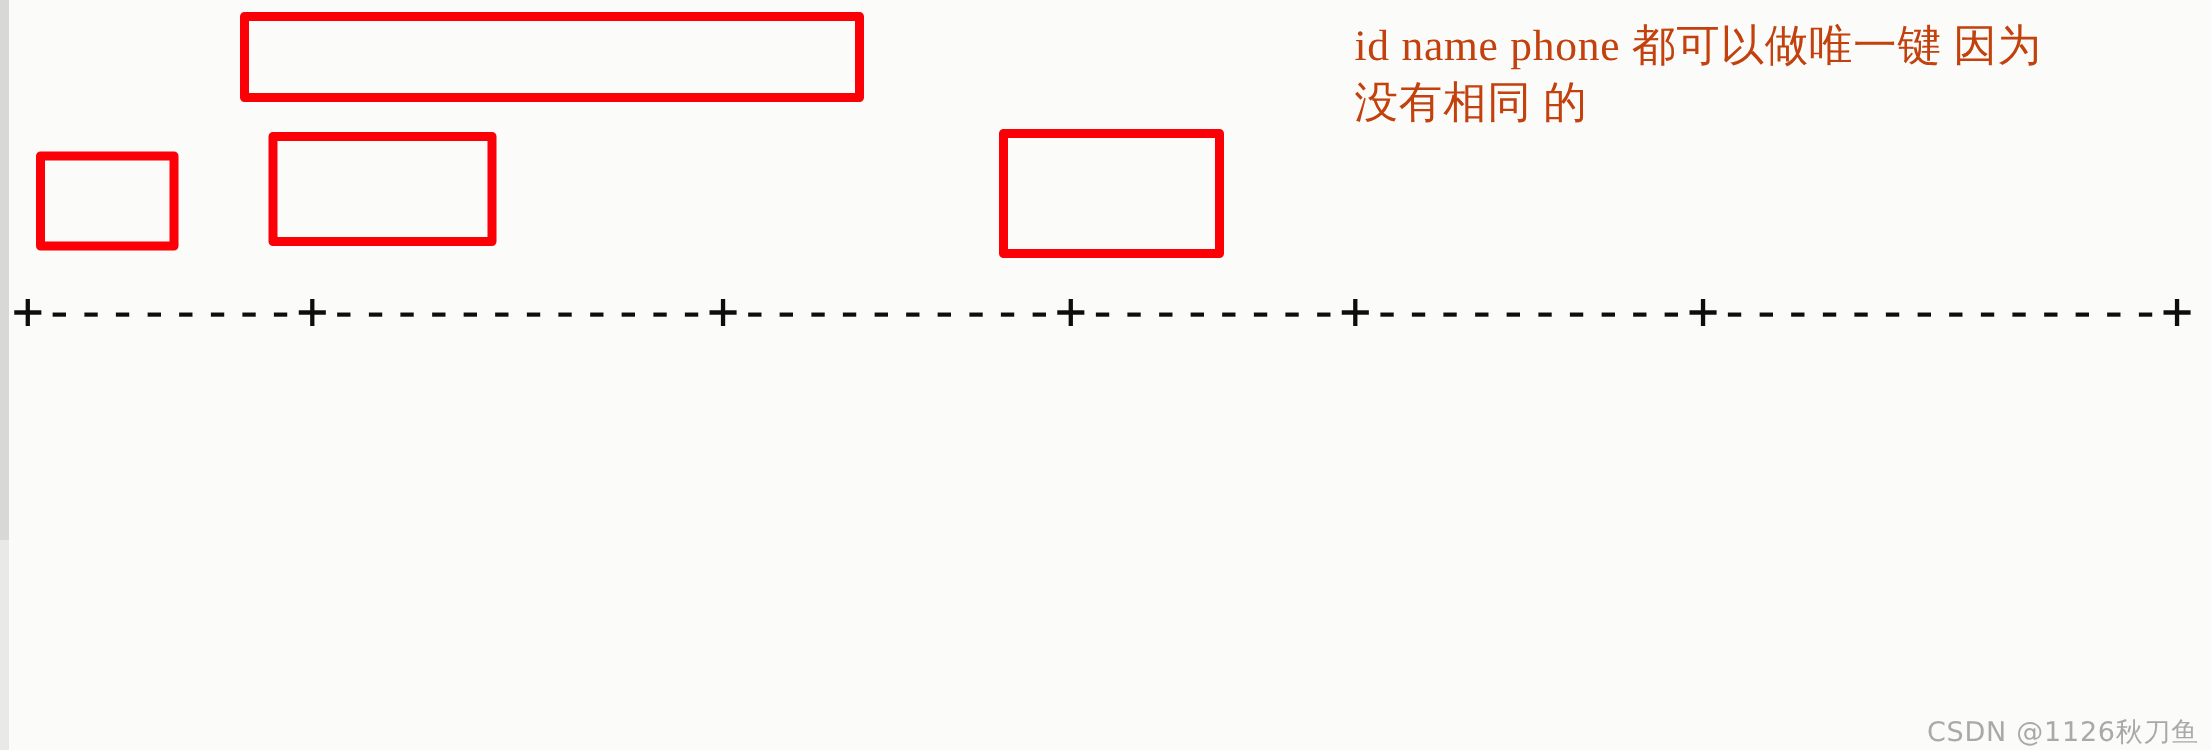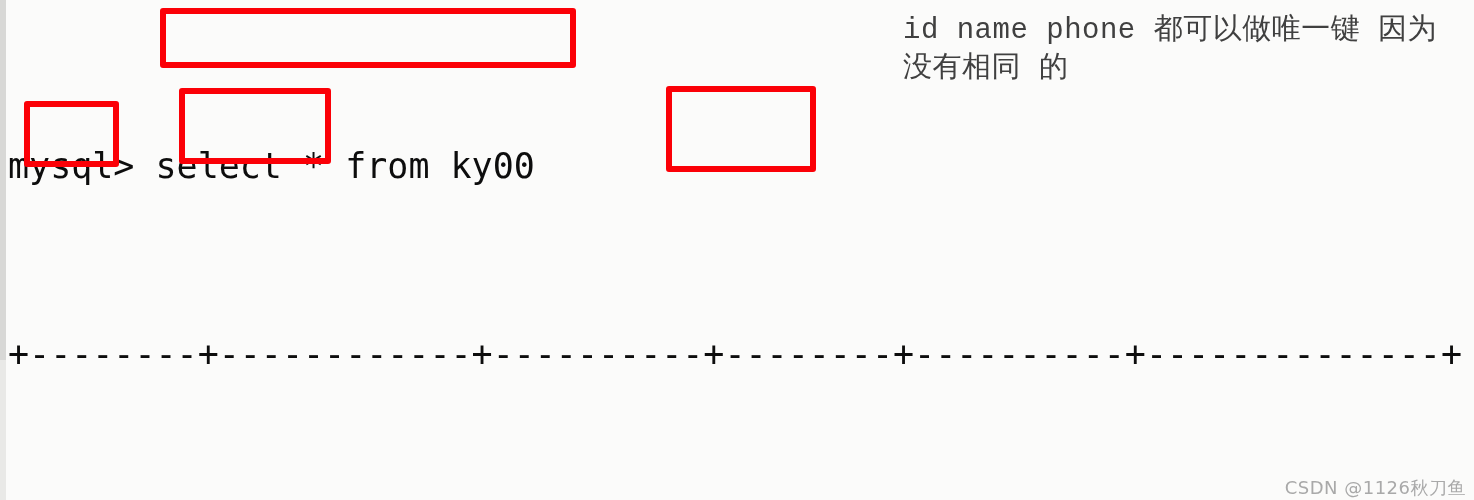--- a/index.html
+++ b/index.html
@@ -69,22 +69,22 @@
     border: 6px solid #fb0007;
     border-radius: 3px;
     box-sizing: border-box;
     background: transparent;
     pointer-events: none;
   }
 
   
   .annotation {
     position: absolute;
-    color: #404040;
-    font-family: Liberation Mono, monospace;
+    color: #c2410c;
+    font-family: Liberation Serif, serif;
     font-size: 29px;
     line-height: 38px;
     white-space: pre-line;
     font-weight: 400;
     letter-spacing: 0.5px;
   }
 
   
   .watermark {
     position: absolute;
@@ -101,21 +101,20 @@
 <body>
 
 <div id="screen">
 
   <div class="left-gutter">
     <div class="left-gutter-scroll"></div>
   </div>
 
   <div class="term">
 
-    <div class="line prompt-line"><span>mysql&gt; </span><span>select * from ky00</span></div>
 
     <div class="line">+--------+------------+----------+--------+----------+--------------+</div>
 
     
 
     
 
     
     
     

